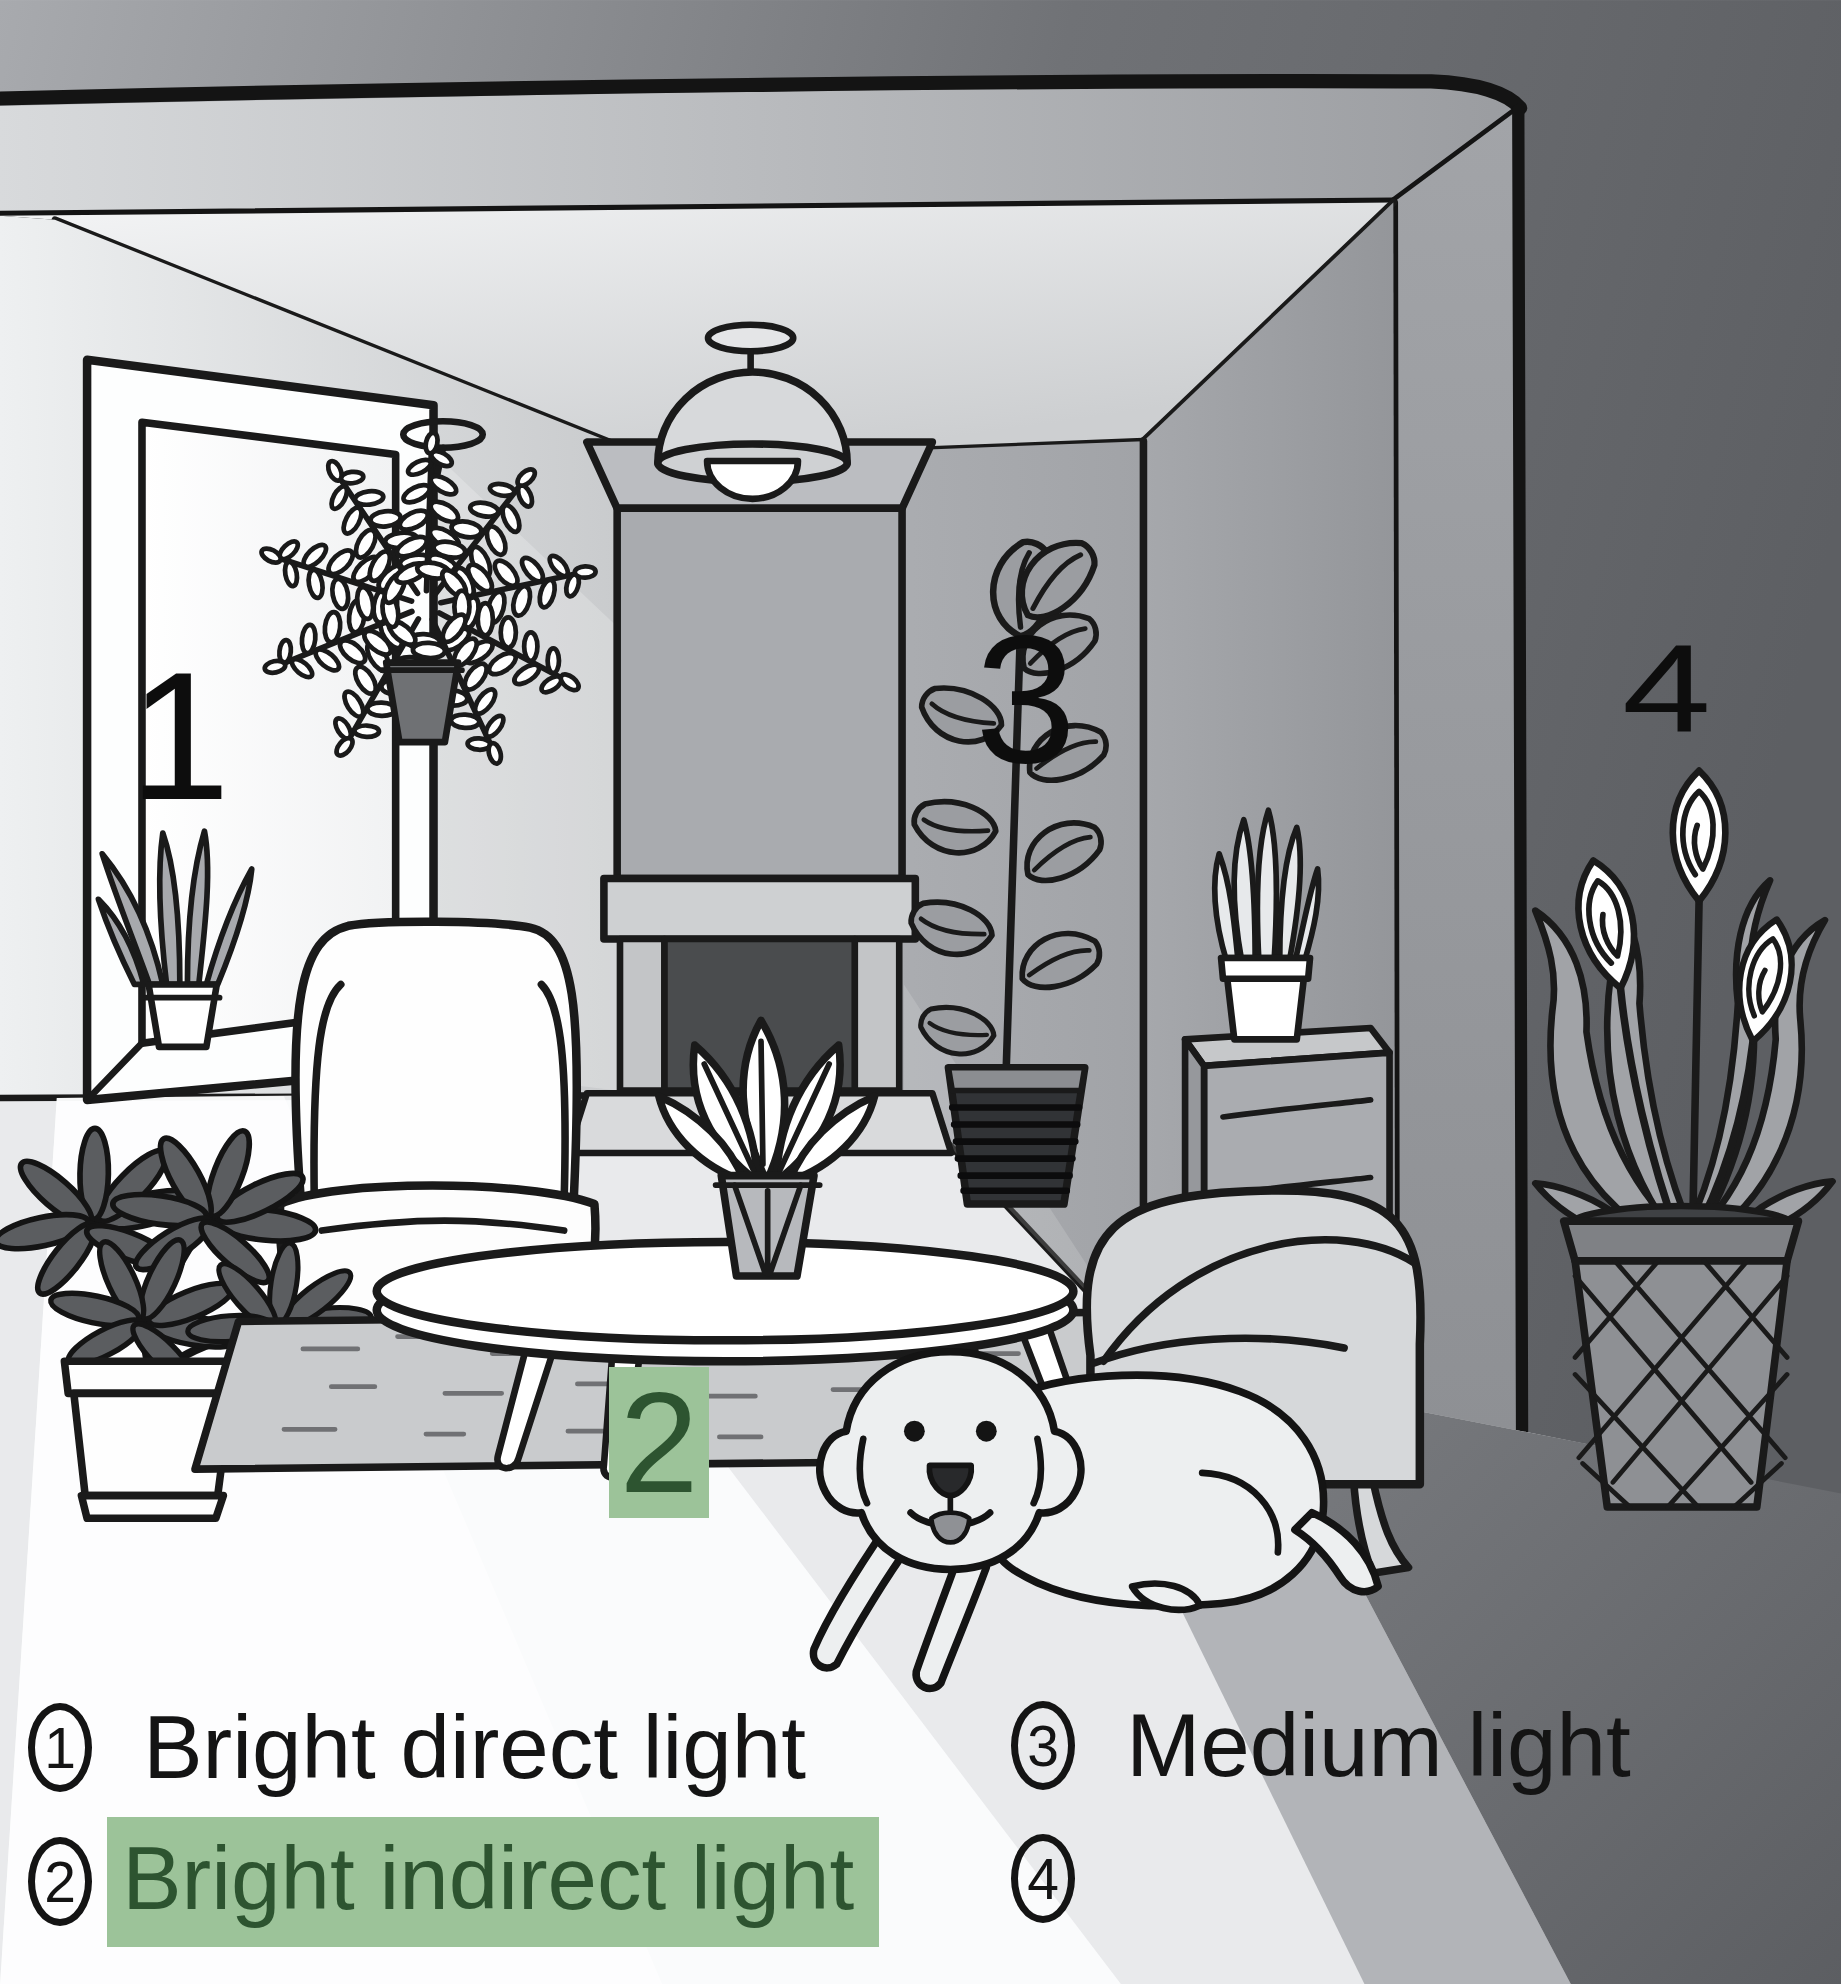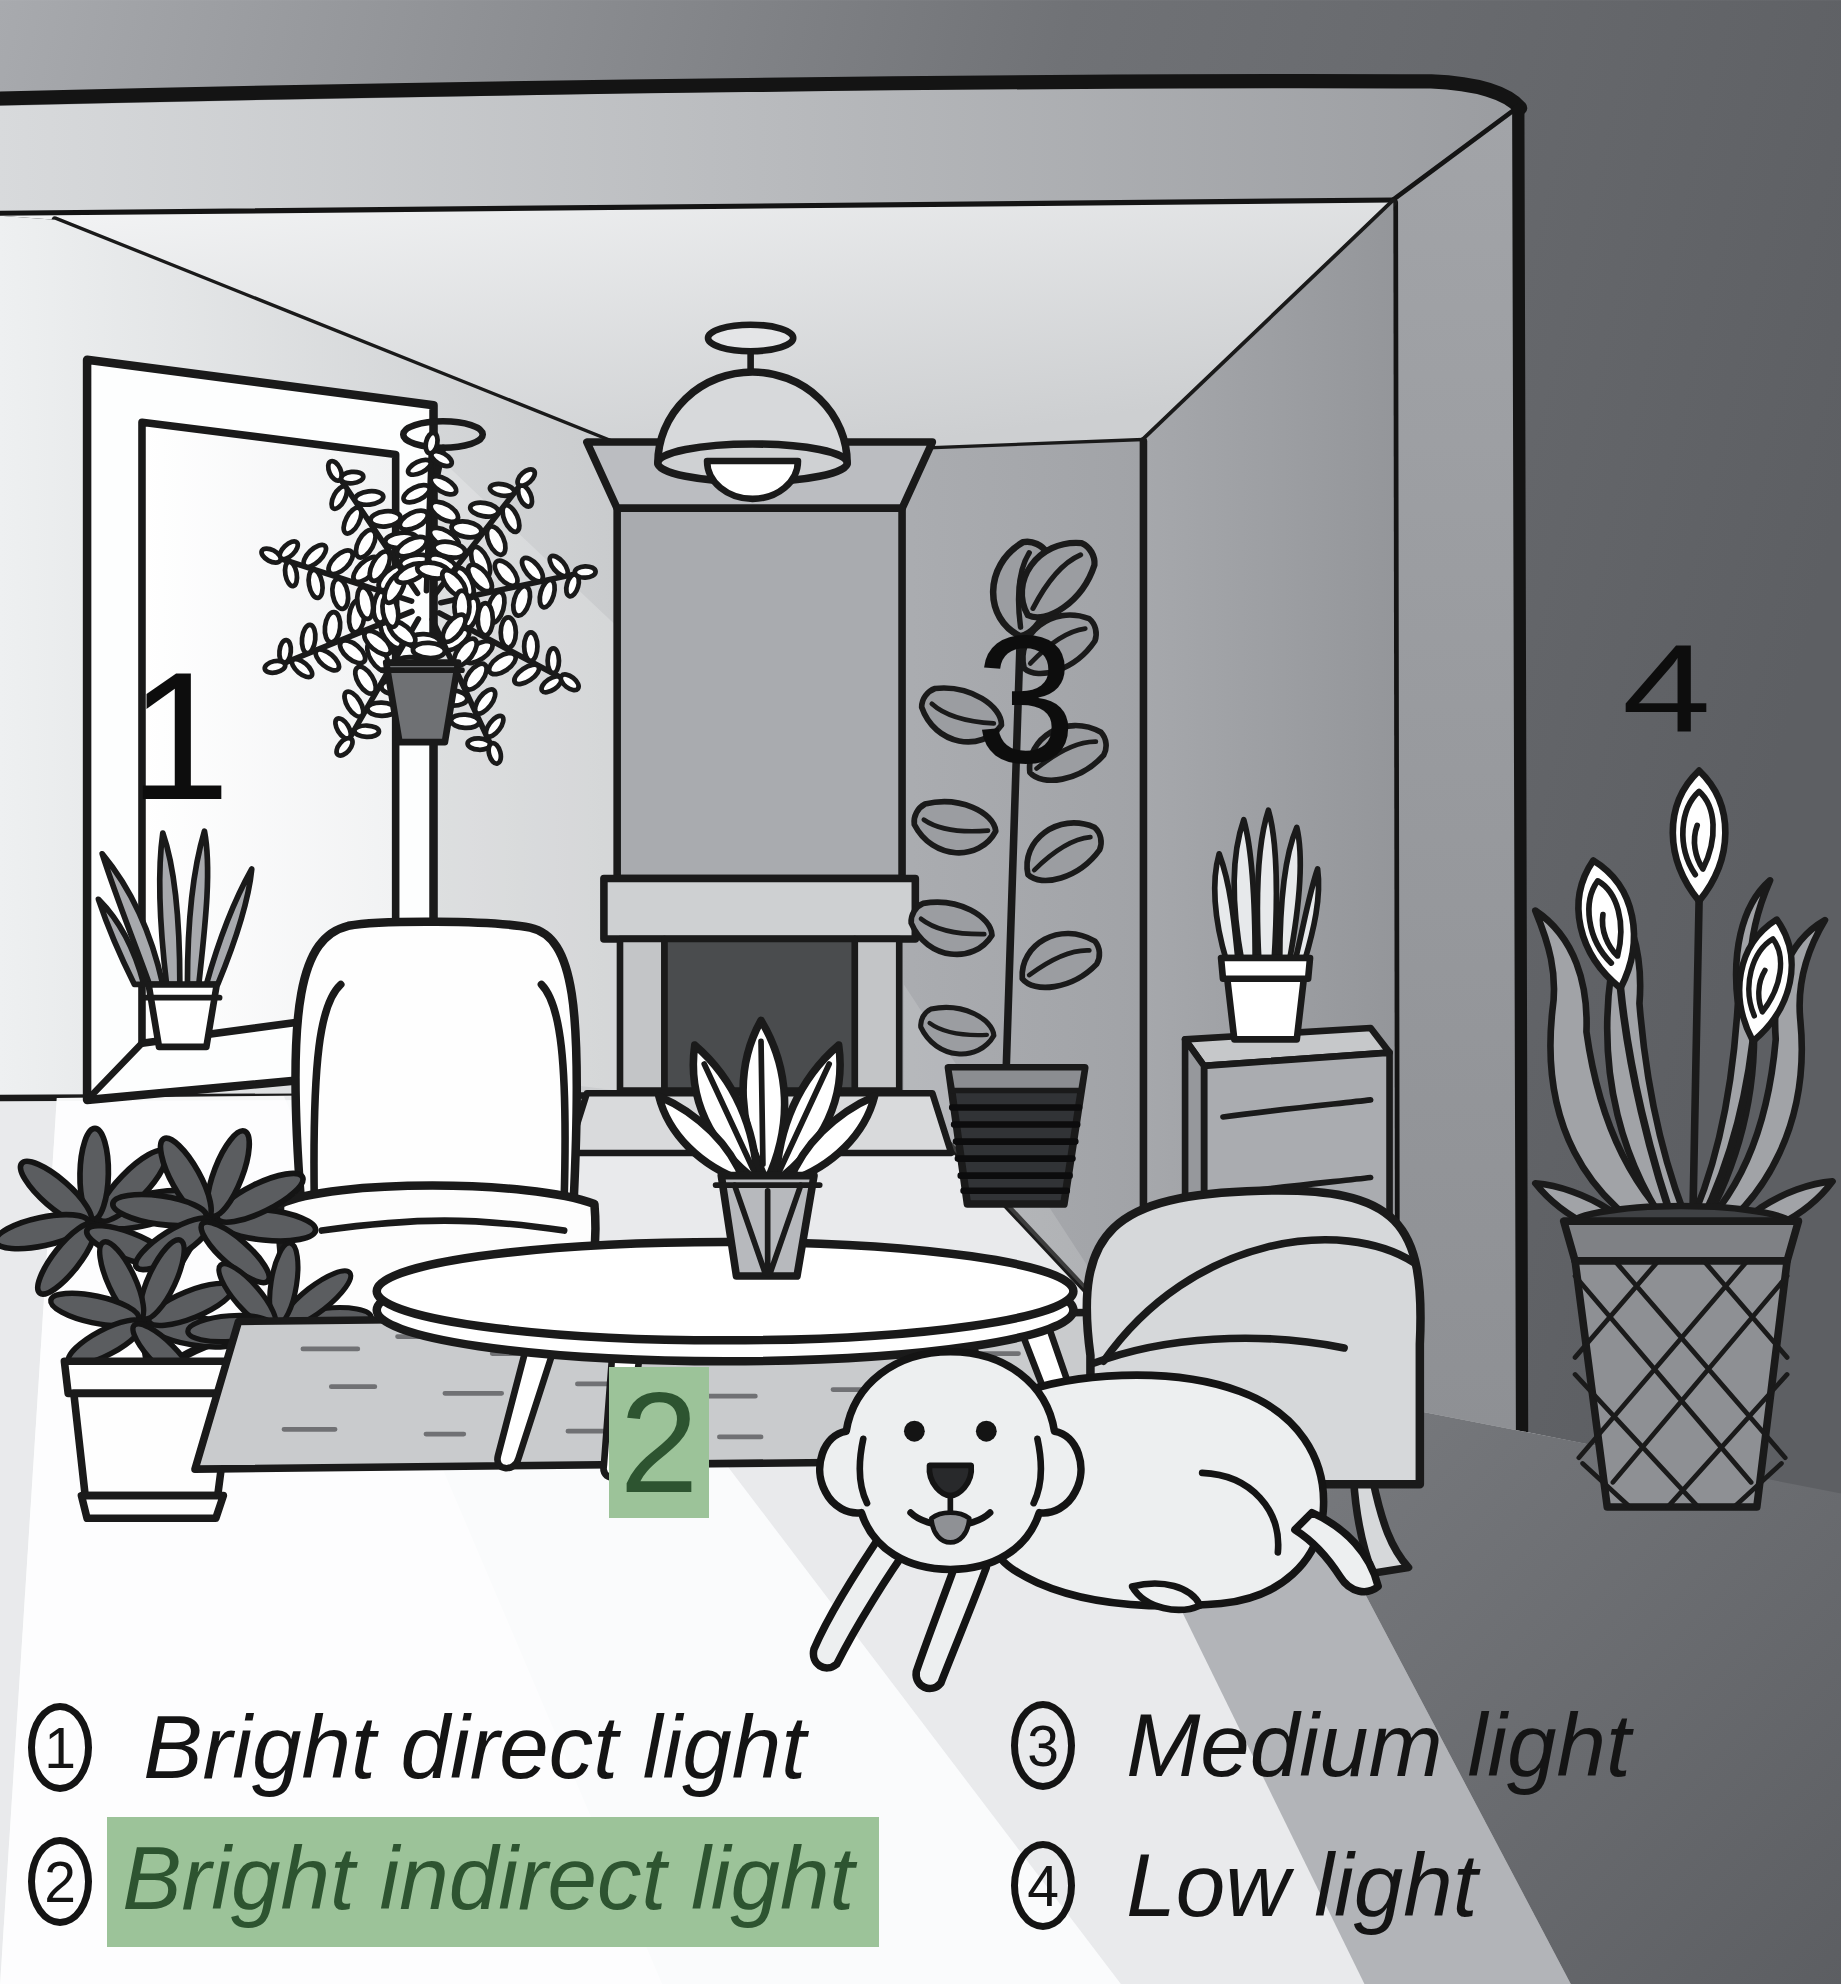--- a/index.html
+++ b/index.html
@@ -22,21 +22,21 @@
   }
 
   
   .legend-item{position:absolute;display:flex;align-items:center;color:#141414;font-size:89px;}
   .legend-circle{
     box-sizing:border-box;flex:0 0 auto;width:64px;height:89px;margin-right:13.2px;
     border:7.6px solid #141414;border-radius:50%;
     display:flex;align-items:center;justify-content:center;
     font-size:57px;color:#141414;
   }
-  .legend-label{white-space:nowrap;padding-left:38px;font-style:italic;}
+  .legend-label{white-space:nowrap;padding-left:38px;}
   .legend-label.hl{
     background:#9cc399;color:#2d5430;
     padding:9.5px 24.6px 17px 15px;margin-left:2px;
   }
   #legend-1{left:28px;top:1696px;}
   #legend-2{left:28px;top:1817px;}
   #legend-3{left:1011px;top:1694px;}
   #legend-4{left:1011px;top:1834px;}
 </style>
 </head>
@@ -344,17 +344,16 @@
   <div class="legend-item" id="legend-2">
     <span class="legend-circle">2</span>
     <span class="legend-label hl">Bright indirect light</span>
   </div>
   <div class="legend-item" id="legend-3">
     <span class="legend-circle">3</span>
     <span class="legend-label">Medium light</span>
   </div>
   <div class="legend-item" id="legend-4">
     <span class="legend-circle">4</span>
-    <span class="legend-label">Low light</span>
   </div>
 
 </div>
 
 
 </body></html>

